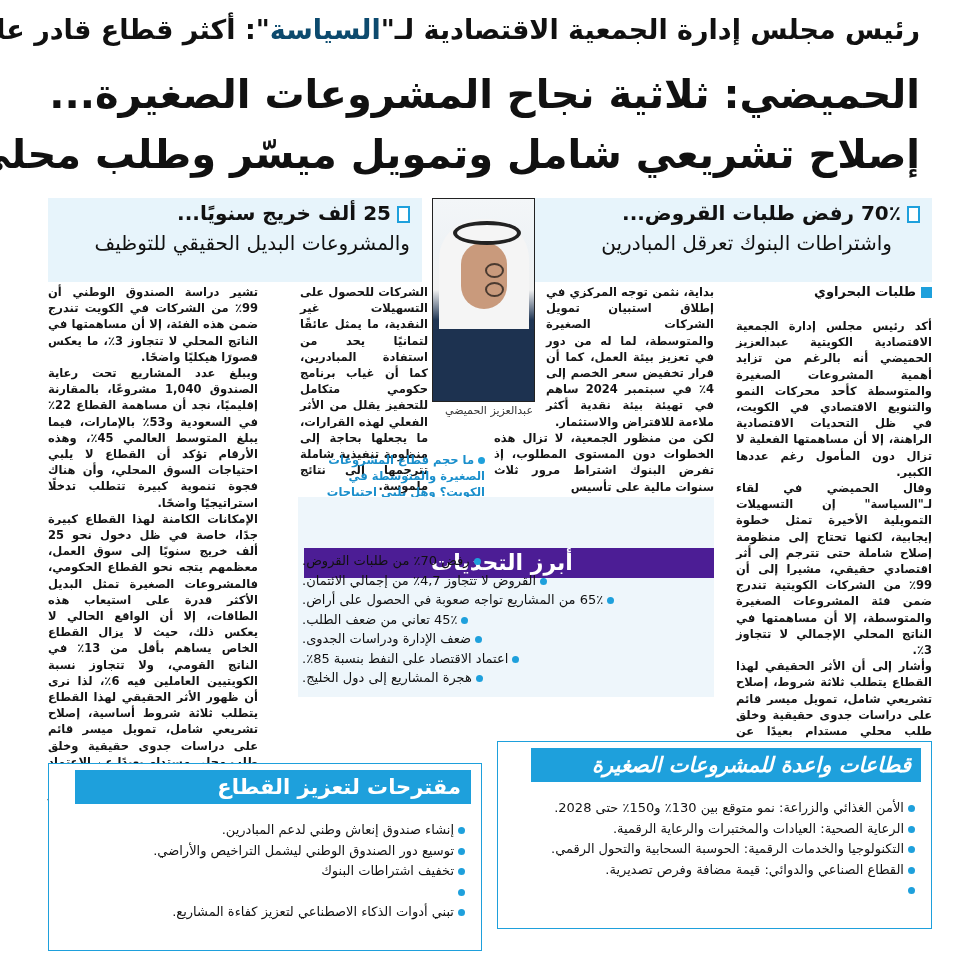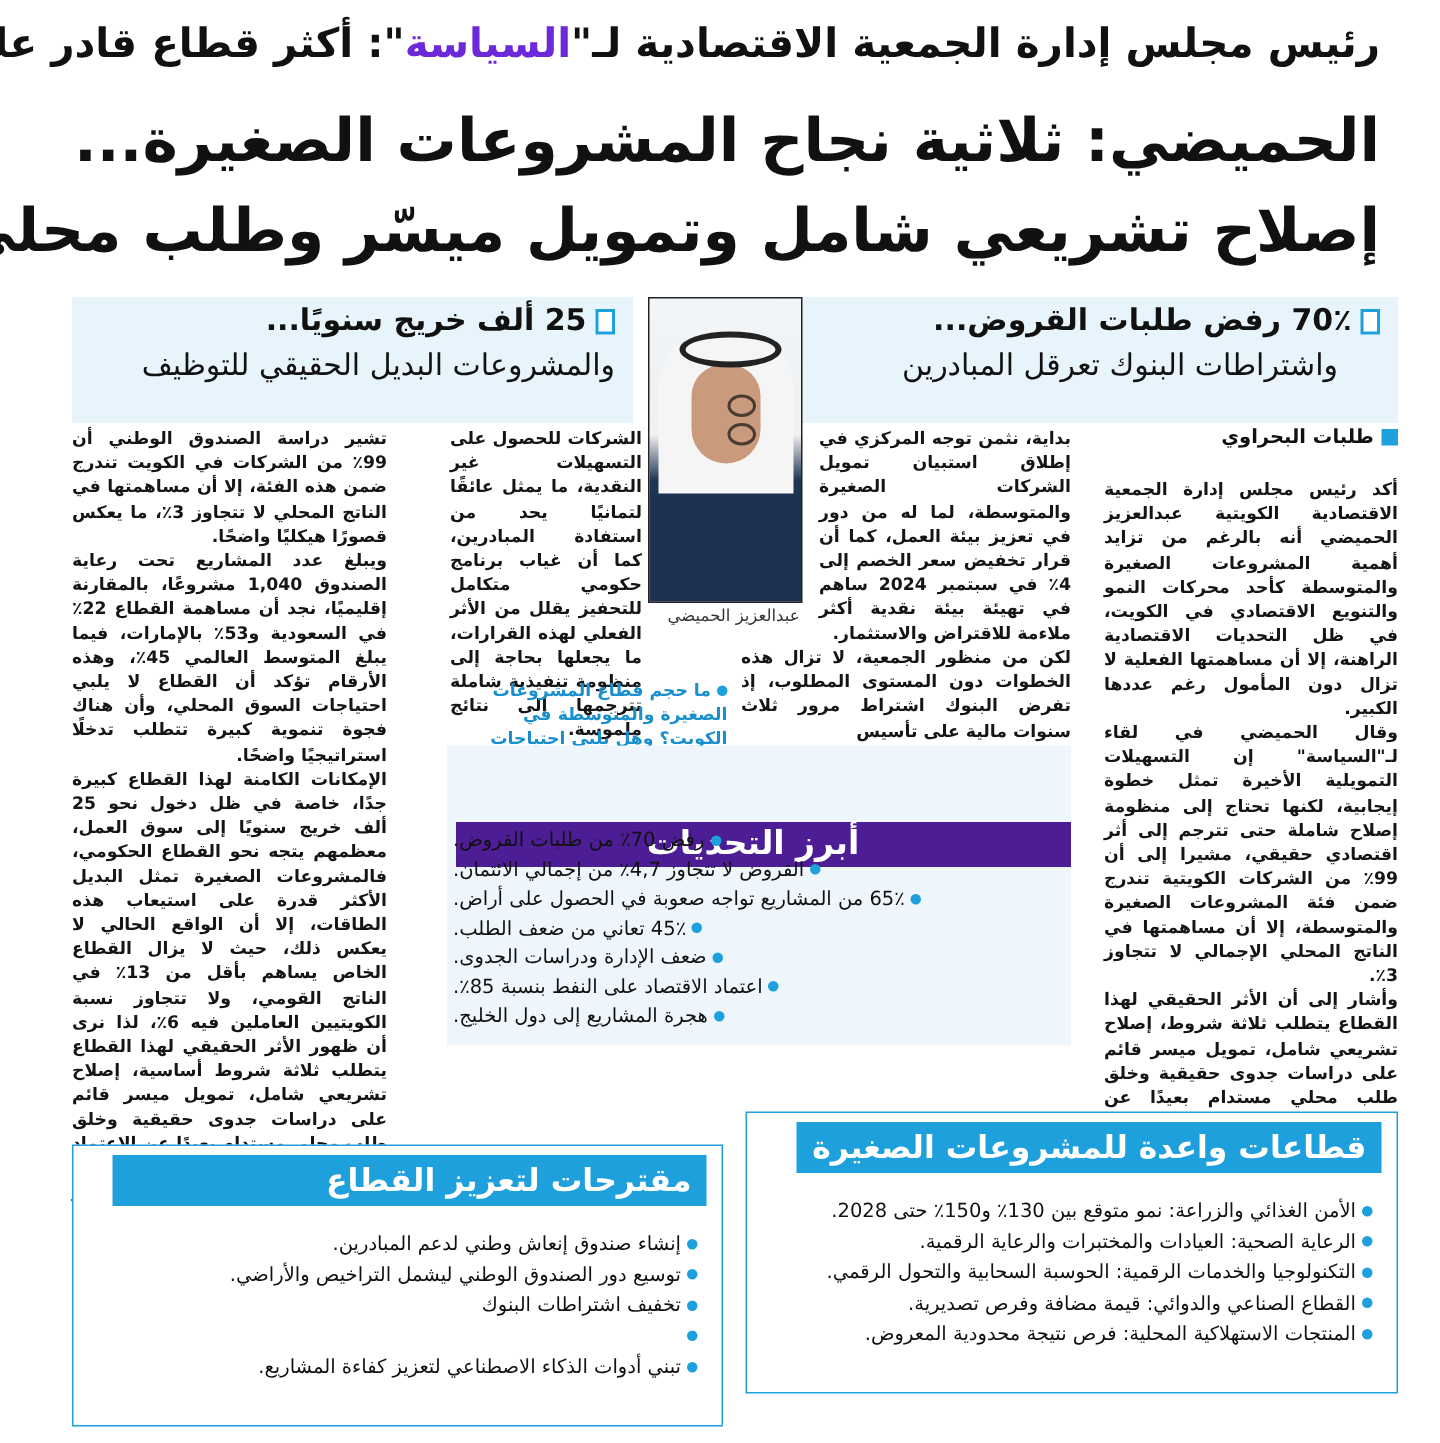--- a/index.html
+++ b/index.html
@@ -1,19 +1,19 @@
 <!DOCTYPE html>
 <html><head>
 <meta charset="utf-8">
 <style>
   html,body{margin:0;padding:0;background:#fff;}
   body{width:960px;height:962px;position:relative;overflow:hidden;font-family:"DejaVu Sans",sans-serif;color:#111;direction:rtl;}
   .abs{position:absolute;}
   .kicker{top:10px;right:40px;width:890px;text-align:right;font-weight:bold;font-size:27px;line-height:40px;white-space:nowrap;letter-spacing:-0.5px;}
-  .kicker .brand{color:#6d28d9;}
+  .kicker .brand{color:#0c4a6e;}
   .hl{right:40px;width:890px;text-align:right;font-weight:bold;font-size:40px;white-space:nowrap;letter-spacing:-1px;}
   .hl1{top:66px;line-height:56px;}
   .hl2{top:126px;line-height:56px;}
   .subbox{top:198px;height:84px;background:#e7f4fb;}
   .subbox .line{font-size:20px;line-height:30px;text-align:right;padding-right:12px;white-space:nowrap;}
   .subbox .line1{font-weight:bold;}
   .sq{display:inline-block;width:9px;height:13px;border:2px solid #1ea0dc;background:#fff;vertical-align:middle;margin-left:6px;}
   .sq-fill{display:inline-block;width:11px;height:11px;background:#1ea0dc;vertical-align:middle;margin-left:5px;}
   .photo{top:198px;left:432px;width:101px;height:202px;border:1px solid #222;background:linear-gradient(#f3f6f8 0%,#eef2f5 25%,#f1f1f1 45%,#1f3554 60%,#1b2f4c 100%);overflow:hidden;}
   .photo .face{position:absolute;left:28px;top:44px;width:46px;height:66px;border-radius:22px 22px 24px 24px;background:#c99a7c;}
@@ -98,27 +98,27 @@
     <li><span class="dot"></span><span>القروض لا تتجاوز 4,7٪ من إجمالي الائتمان.</span></li>
     <li><span class="dot"></span><span>65٪ من المشاريع تواجه صعوبة في الحصول على أراض.</span></li>
     <li><span class="dot"></span><span>45٪ تعاني من ضعف الطلب.</span></li>
     <li><span class="dot"></span><span>ضعف الإدارة ودراسات الجدوى.</span></li>
     <li><span class="dot"></span><span>اعتماد الاقتصاد على النفط بنسبة 85٪.</span></li>
     <li><span class="dot"></span><span>هجرة المشاريع إلى دول الخليج.</span></li>
   </ul>
 </div>
 
 <div class="abs box2" style="right:28px;width:435px;">
-  <div class="bar" style="right:10px;width:390px;">قطاعات واعدة للمشروعات الصغيرة</div>
+  <div class="bar" style="right:10px;width:390px;font-style:italic;">قطاعات واعدة للمشروعات الصغيرة</div>
   <ul>
     <li><span class="dot"></span><span>الأمن الغذائي والزراعة: نمو متوقع بين 130٪ و150٪ حتى 2028.</span></li>
     <li><span class="dot"></span><span>الرعاية الصحية: العيادات والمختبرات والرعاية الرقمية.</span></li>
     <li><span class="dot"></span><span>التكنولوجيا والخدمات الرقمية: الحوسبة السحابية والتحول الرقمي.</span></li>
     <li><span class="dot"></span><span>القطاع الصناعي والدوائي: قيمة مضافة وفرص تصديرية.</span></li>
-    <li><span class="dot"></span><span>المنتجات الاستهلاكية المحلية: فرص نتيجة محدودية المعروض.</span></li>
+    <li><span class="dot"></span></li>
   </ul>
 </div>
 
 <div class="abs box2" style="left:48px;width:434px;margin-top:22px;">
   <div class="bar" style="right:10px;width:396px;">مقترحات لتعزيز القطاع</div>
   <ul>
     <li><span class="dot"></span><span>إنشاء صندوق إنعاش وطني لدعم المبادرين.</span></li>
     <li><span class="dot"></span><span>توسيع دور الصندوق الوطني ليشمل التراخيص والأراضي.</span></li>
     <li><span class="dot"></span><span>تخفيف اشتراطات البنوك</span></li>
     <li><span class="dot"></span></li>

